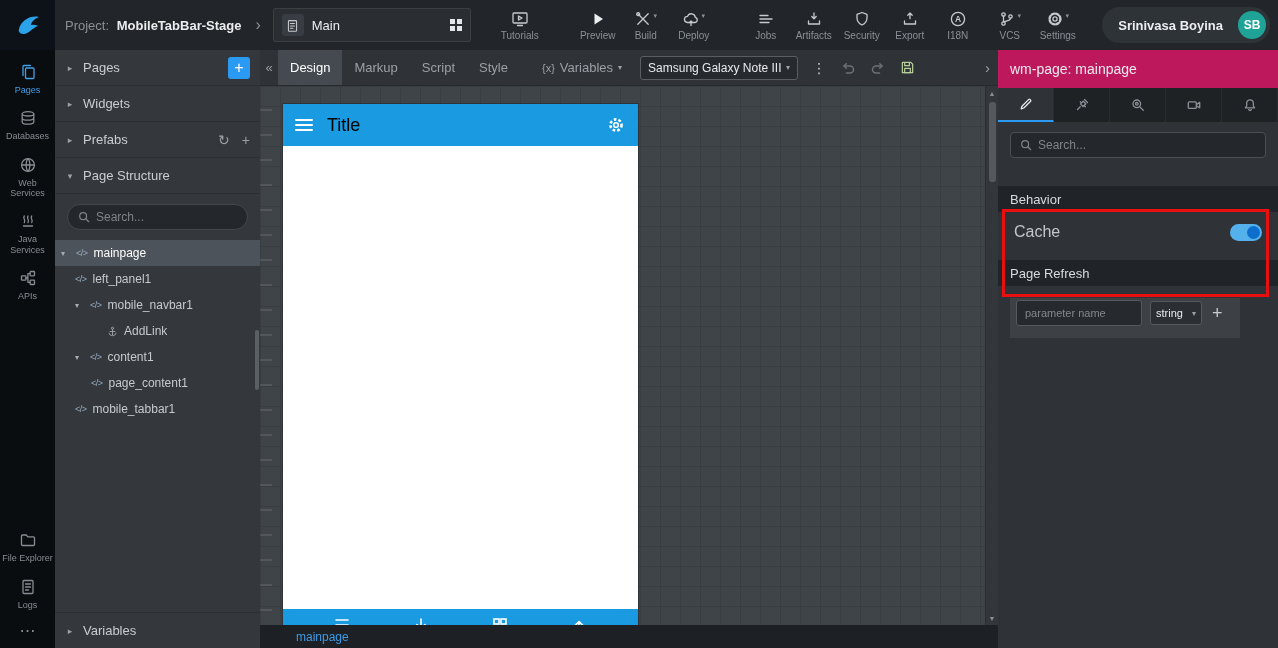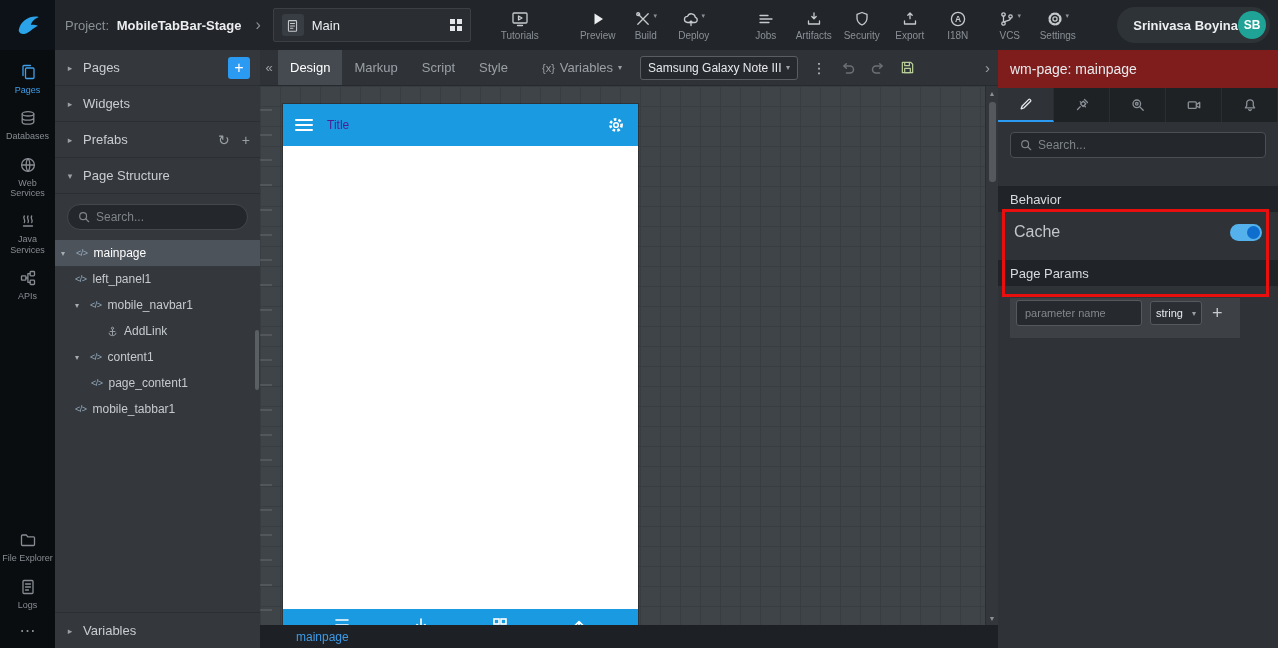--- a/index.html
+++ b/index.html
@@ -27,21 +27,21 @@
   .actions{display:flex;align-items:center;margin-left:26px;gap:2px}
   .tb-action{min-width:46px;height:50px;display:flex;flex-direction:column;align-items:center;justify-content:center;
     gap:3px;cursor:pointer;padding:0 2px}
   .tb-action .irow{display:flex;align-items:flex-start;gap:1px}
   .tb-action .lbl{font-size:10px;color:#8a9097;line-height:1;white-space:nowrap}
   .tb-action .chev{font-size:7px;color:#8a9097;margin-top:2px}
   .a-preview{margin-left:30px}
   .a-jobs{margin-left:24px}
   .a-vcs{margin-left:4px}
   .user-pill{margin-left:auto;margin-right:8px;height:36px;border-radius:18px;background:#2e3338;
-    display:flex;align-items:center;gap:0;padding:0 4px 0 16px;cursor:pointer}
+    display:flex;align-items:center;gap:15px;padding:0 4px 0 16px;cursor:pointer}
   .user-name{color:#eceef0;font-weight:700}
   .avatar{width:28px;height:28px;border-radius:50%;background:#1fa396;color:#fff;font-size:12px;font-weight:700;
     display:flex;align-items:center;justify-content:center}
 
   
   #rail{position:absolute;left:0;top:50px;width:55px;height:598px;background:#0a0d10;
     display:flex;flex-direction:column;align-items:center;padding:6px 0 6px}
   .rail-item{width:55px;padding:7px 2px;display:flex;flex-direction:column;align-items:center;gap:4px;
     cursor:pointer;color:#878d93}
   .rail-item .lbl{font-size:9px;color:#878d93;text-align:center;line-height:1.15}
@@ -90,35 +90,35 @@
   #canvas{flex:1;position:relative;background-color:#3f4449;overflow:hidden;
     background-image:linear-gradient(#383d42 1px,transparent 1px),linear-gradient(90deg,#383d42 1px,transparent 1px);
     background-size:20px 20px}
   #ruler{position:absolute;left:0;top:0;bottom:0;width:12px;
     background:repeating-linear-gradient(to bottom,transparent 0 23px,rgba(255,255,255,.10) 23px 25px)}
   #phone{position:absolute;left:23px;top:18px;width:355px;height:522px;background:#fff;overflow:hidden;
     box-shadow:0 0 0 1px rgba(0,0,0,.25)}
   .m-navbar{height:42px;background:#1a9ae0;display:flex;align-items:center;padding:0 12px;gap:14px}
   .hamburger{width:18px;display:flex;flex-direction:column;gap:3px;cursor:pointer}
   .hamburger i{height:2px;background:#fff;border-radius:1px;display:block}
-  .m-title{color:#4c1d95;font-size:12px;flex:1;cursor:pointer}
+  .m-title{color:#000000;font-size:18px;flex:1;cursor:pointer}
   .m-content{position:absolute;top:42px;left:0;right:0;bottom:0;background:#fff}
   .m-tabbar{position:absolute;left:0;top:505px;width:355px;height:60px;background:#1a9ae0;
     display:flex;justify-content:space-around;padding:6px 20px 0;z-index:2}
   .vscroll{position:absolute;right:0;top:0;bottom:0;width:13px;background:#33373b;border-left:1px solid #2a2d31;
     display:flex;flex-direction:column;align-items:center}
   .vs-btn{height:14px;font-size:7px;color:#8a9097;display:flex;align-items:center;cursor:pointer}
   .vs-thumb{width:7px;height:80px;background:#55595e;border-radius:3px;margin-top:2px;cursor:pointer}
   .vs-bottom{margin-top:auto}
   #statusbar{flex:0 0 23px;background:#1d2125;display:flex;align-items:center;padding-left:36px}
   .status-page{color:#3f9ae6;font-size:12px;cursor:pointer}
 
   
   #rightpanel{position:absolute;left:998px;top:50px;width:280px;height:598px;background:#2f3337;overflow:hidden}
-  .rp-header{height:38px;background:#7f1d1d;display:flex;align-items:center;padding-left:12px;color:#e8eaed;font-size:14px}
+  .rp-header{height:38px;background:#be185d;display:flex;align-items:center;padding-left:12px;color:#e8eaed;font-size:14px}
   .rp-tabs{height:34px;background:#1e2225;display:flex}
   .rp-tab{width:56px;display:flex;align-items:center;justify-content:center;cursor:pointer;color:#8a9097;
     border-right:1px solid #2a2e32}
   .rp-tab.active{background:#2f3337;border-bottom:2px solid #2b9af3;color:#e8eaed}
   .rp-search{margin:10px 12px;height:26px;border-radius:4px;background:#24272b;border:1px solid #4b4f54;
     display:flex;align-items:center;padding:0 9px;gap:6px}
   .rp-search input{flex:1;background:transparent;border:0;color:#d6d9dc;font-size:12px;min-width:0}
   .rp-search input::placeholder{color:#7e848a}
   .rp-section{margin-top:28px;height:26px;background:#202428;display:flex;align-items:center;padding-left:12px;
     color:#d9dbde;font-size:13px}
@@ -554,21 +554,21 @@
   <div class="prop-row">
     <span class="plbl">Cache</span>
     <span class="toggle on">
         <span class="knob"></span>
       </span>
   </div>
 
   <div id="behavior-highlight"></div>
 
   <div class="rp-section params">
-    <span>Page Params</span>
+    <span>Page Refresh</span>
   </div>
 
   <div class="params-table">
     <div class="params-row">
       <input class="param-input" placeholder="parameter name" style="">
       <span class="param-select">
         <span>string</span>
         <span class="small-caret">▾</span>
       </span>
       <span class="param-add">+</span>

